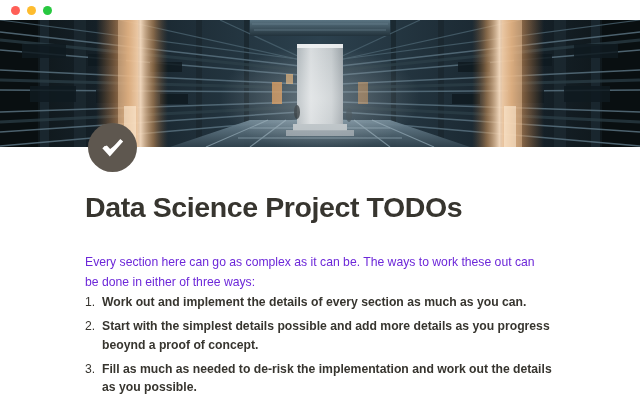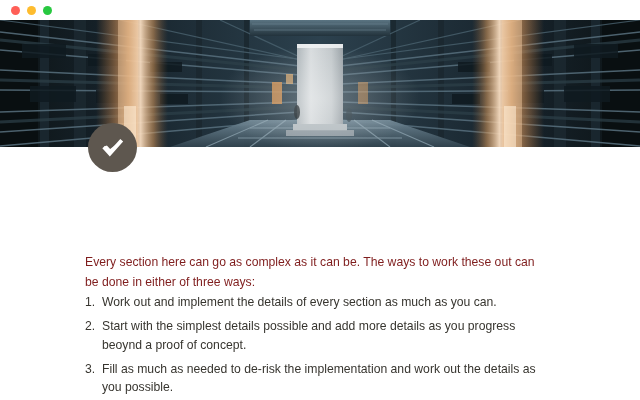--- a/index.html
+++ b/index.html
@@ -66,21 +66,21 @@
     color:#37352f;
     white-space:nowrap;
   }
 
   #intro-paragraph {
     position:absolute;
     left:85px; top:105px;
     width:462px;
     font-size:12.2px;
     line-height:20px;
-    color:#7f1d1d;
+    color:#6d28d9;
   }
 
   #todo-list {
     position:absolute;
     left:85px; top:146px;
     width:470px;
     list-style:none;
   }
   #todo-list li {
     position:relative;
@@ -89,21 +89,21 @@
     line-height:18.5px;
     color:#37352f;
     margin-bottom:5.5px;
   }
   .li-num {
     flex:0 0 auto;
     width:17px;
     text-align:left;
     color:#37352f;
   }
-  .li-text { flex:1 1 auto; }
+  .li-text { flex:1 1 auto;font-weight:bold; }
 </style>
 </head>
 <body>
 
 <div id="window">
 
   <div id="titlebar">
     <div class="light close"></div>
     <div class="light minimize"></div>
     <div class="light zoom"></div>
@@ -277,20 +277,21 @@
 
   <div id="page-icon">
     <svg viewBox="0 0 24 24">
       <path d="M4.2 11.6 L9.6 17.4 L20.2 5.6 L17.0 8.0 L9.9 13.3 L7.0 10.2 Z" fill="#ffffff"></path>
       <path d="M4.2 11.6 L9.6 17.4 L20.2 5.6" stroke="#ffffff" stroke-width="3.4" fill="none" stroke-linecap="butt" stroke-linejoin="miter"></path>
     </svg>
   </div>
 
   <div id="doc">
 
+    <h1 id="page-title">Data Science Project TODOs</h1>
 
     <p id="intro-paragraph">Every section here can go as complex as it can be. The ways to work these out can be done in either of three ways:</p>
 
     <ol id="todo-list">
       <li>
         <span class="li-num">1.</span>
         <span class="li-text">Work out and implement the details of every section as much as you can.</span>
       </li>
       <li>
         <span class="li-num">2.</span>

